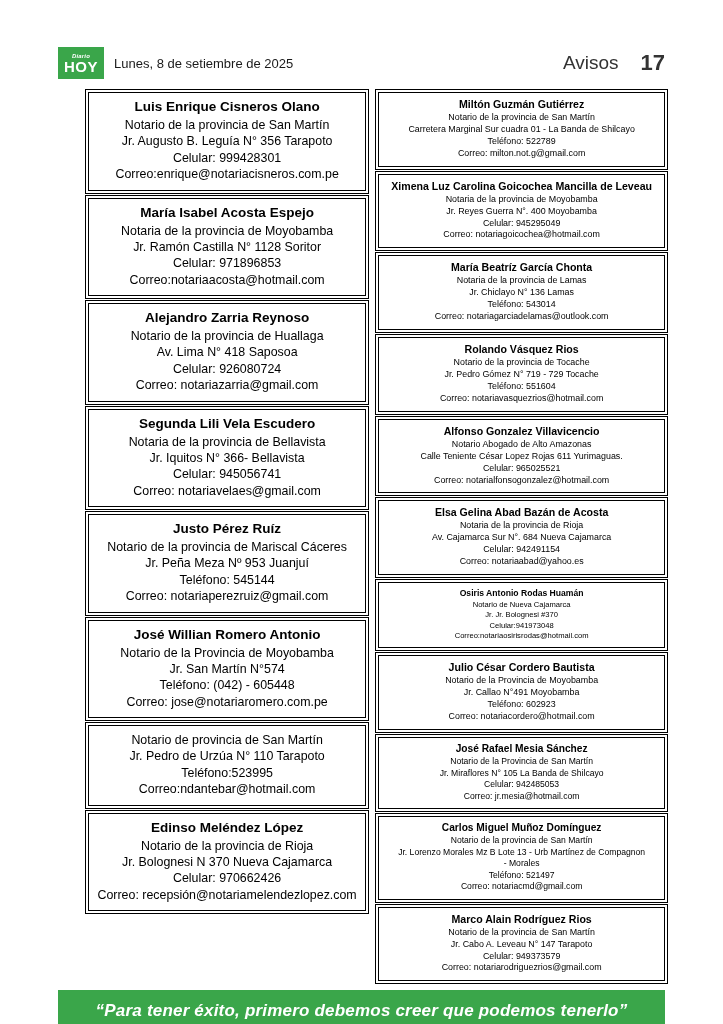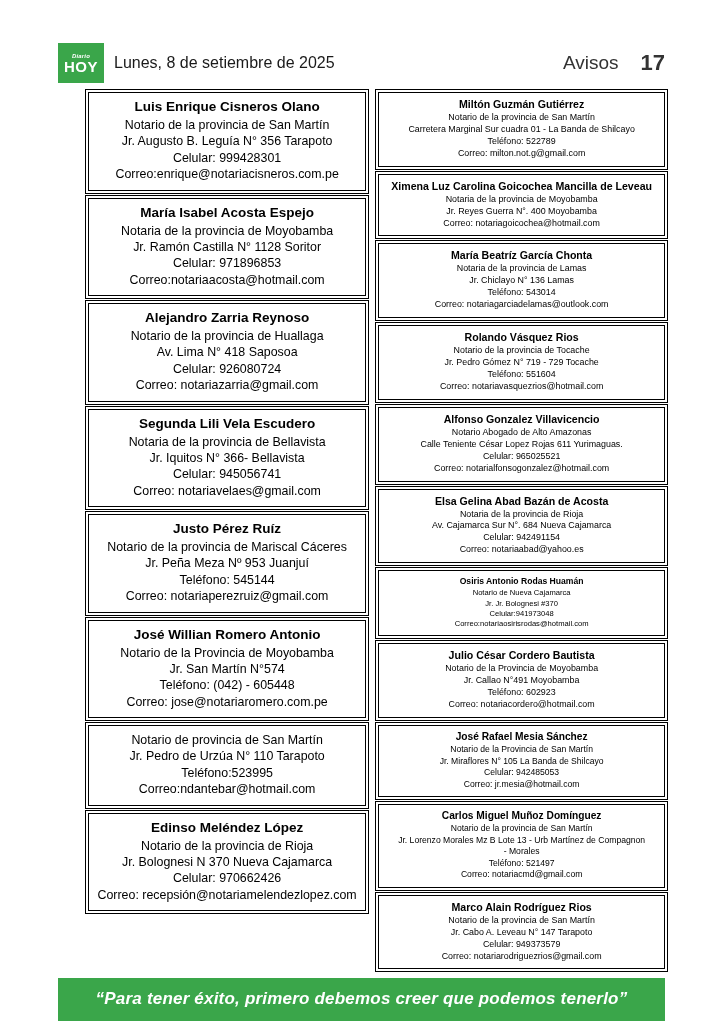--- a/index.html
+++ b/index.html
@@ -25,21 +25,21 @@
 
   
   .header {
     display: flex;
     align-items: center;
     height: 46px;
     margin-top: 40px;
   }
   .logo {
     width: 46px;
-    height: 40px;
+    height: 32px;
     background: #3aa64a;
     color: #ffffff;
     display: flex;
     flex-direction: column;
     align-items: center;
     justify-content: center;
     line-height: 1;
     margin-right: 10px;
     flex: 0 0 auto;
   }
@@ -48,21 +48,21 @@
     font-style: italic;
     font-weight: bold;
     letter-spacing: .2px;
   }
   .logo .logo-bottom {
     font-size: 15px;
     font-weight: bold;
     letter-spacing: .5px;
   }
   .header-date {
-    font-size: 16px;
+    font-size: 13px;
     color: #1a1a1a;
     flex: 1 1 auto;
   }
   .header-section {
     font-size: 19px;
     color: #333333;
     margin-right: 22px;
   }
   .header-page {
     font-size: 22px;
@@ -221,20 +221,21 @@
         <span class="line">Notario de la provincia de San Martín</span>
         <span class="line">Carretera Marginal Sur cuadra 01 - La Banda de Shilcayo</span>
         <span class="line">Teléfono: 522789</span>
         <span class="line">Correo: milton.not.g@gmail.com</span>
       </div>
 
       <div class="ad">
         <span class="name">Ximena Luz Carolina Goicochea Mancilla de Leveau</span>
         <span class="line">Notaria de la provincia de Moyobamba</span>
         <span class="line">Jr. Reyes Guerra N°. 400 Moyobamba</span>
+        <span class="line">Celular: 945295049</span>
         <span class="line">Correo: notariagoicochea@hotmail.com</span>
       </div>
 
       <div class="ad">
         <span class="name">María Beatríz García Chonta</span>
         <span class="line">Notaria de la provincia de Lamas</span>
         <span class="line">Jr. Chiclayo N° 136 Lamas</span>
         <span class="line">Teléfono: 543014</span>
         <span class="line">Correo: notariagarciadelamas@outlook.com</span>
       </div>

